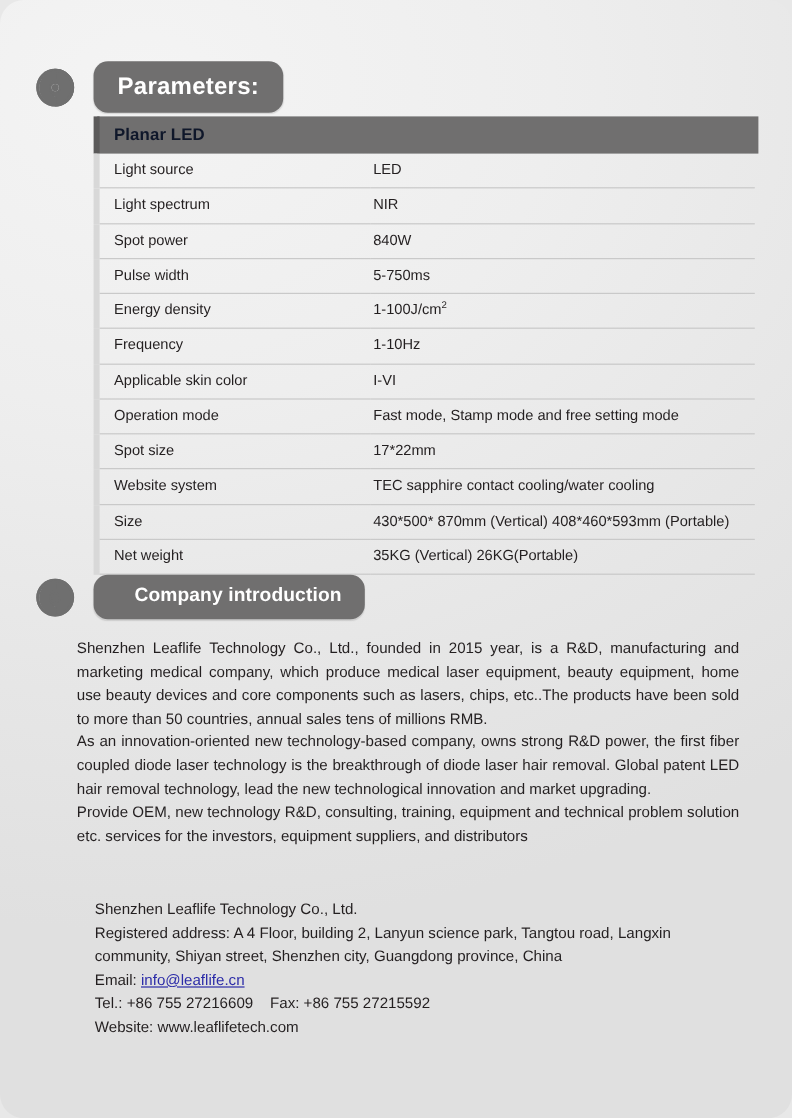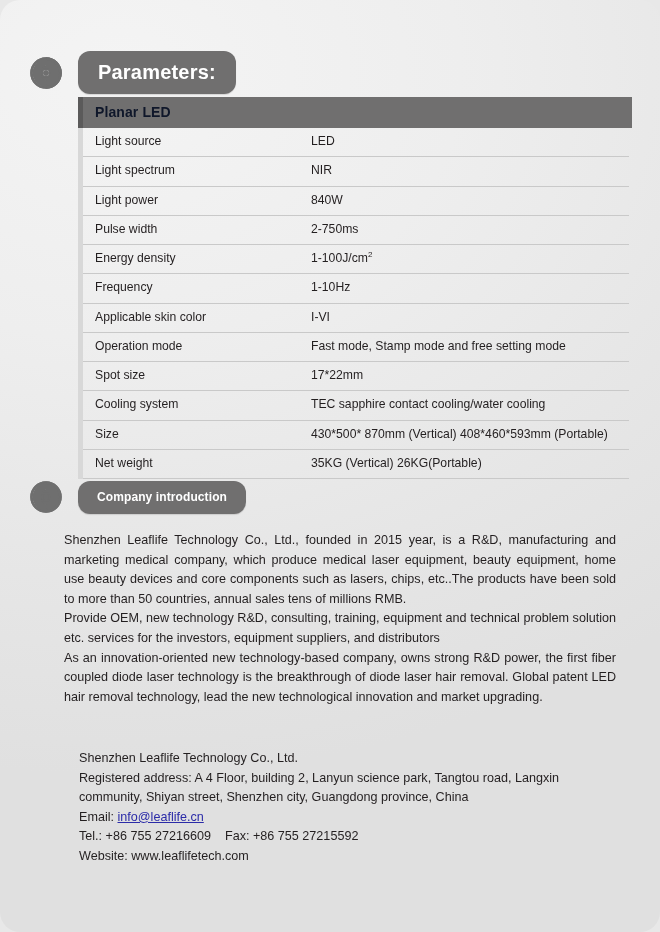--- a/index.html
+++ b/index.html
@@ -47,22 +47,22 @@
     line-height: 1;
     white-space: nowrap;
     box-shadow: 0 1px 1px rgba(0,0,0,.12);
   }
   .head-pill.p1 {
     font-size: 20px;
     padding: 11px 20px 12px 20px;
     letter-spacing: .2px;
   }
   .head-pill.p2 {
-    font-size: 12px;
-    padding: 10px 19px 11px 19px;
+    font-size: 16px;
+    padding: 10px 19px 11px 34px;
     letter-spacing: .1px;
   }
 
   #params-head { left: 28px; top: 51px; }
   #company-head { left: 28px; top: 479px; }
 
   
   .spec-table {
     position: absolute;
     left: 78px;
@@ -169,26 +169,26 @@
     <tbody id="spec-body">
         <tr class="spec-row">
           <td class="k">Light source</td>
           <td class="v">LED</td>
         </tr>
         <tr class="spec-row">
           <td class="k">Light spectrum</td>
           <td class="v">NIR</td>
         </tr>
         <tr class="spec-row">
-          <td class="k">Light power</td>
+          <td class="k">Spot power</td>
           <td class="v">840W</td>
         </tr>
         <tr class="spec-row">
           <td class="k">Pulse width</td>
-          <td class="v">2-750ms</td>
+          <td class="v">5-750ms</td>
         </tr>
         <tr class="spec-row">
           <td class="k">Energy density</td>
           <td class="v"><span>1-100J/cm</span><sup>2</sup></td>
         </tr>
         <tr class="spec-row">
           <td class="k">Frequency</td>
           <td class="v">1-10Hz</td>
         </tr>
         <tr class="spec-row">
@@ -197,21 +197,21 @@
         </tr>
         <tr class="spec-row">
           <td class="k">Operation mode</td>
           <td class="v">Fast mode, Stamp mode and free setting mode</td>
         </tr>
         <tr class="spec-row">
           <td class="k">Spot size</td>
           <td class="v">17*22mm</td>
         </tr>
         <tr class="spec-row">
-          <td class="k">Cooling system</td>
+          <td class="k">Website system</td>
           <td class="v">TEC sapphire contact cooling/water cooling</td>
         </tr>
         <tr class="spec-row">
           <td class="k">Size</td>
           <td class="v">430*500* 870mm (Vertical) 408*460*593mm (Portable)</td>
         </tr>
         <tr class="spec-row">
           <td class="k">Net weight</td>
           <td class="v">35KG (Vertical)   26KG(Portable)</td>
         </tr>
@@ -225,22 +225,22 @@
       <circle cx="18" cy="18" r="14.4" fill="none" stroke="#6f6f6f" stroke-width="2.6"></circle>
       <path d="M18.9 3.7 a14.3 14.3 0 0 0 0 28.6 l0 -6.9 a7.5 7.5 0 0 1 0 -14.8 Z" fill="#6f6f6f"></path>
       <circle cx="18" cy="18" r="4.6" fill="#6f6f6f"></circle>
       <circle cx="18" cy="18" r="3.0" fill="#6f6f6f"></circle>
     </svg>
     <span class="head-pill p2">Company introduction</span>
   </div>
 
   <div class="copy" id="intro-block">
       <p>Shenzhen Leaflife Technology Co., Ltd., founded in 2015 year, is a R&amp;D, manufacturing and marketing medical company, which produce medical laser equipment, beauty equipment, home use beauty devices and core components such as lasers, chips, etc..The products have been sold to more than 50 countries, annual sales tens of millions RMB.</p>
+      <p>As an innovation-oriented new technology-based company, owns strong R&amp;D power, the first fiber coupled diode laser technology is the breakthrough of diode laser hair removal. Global patent LED hair removal technology, lead the new technological innovation and market upgrading.</p>
       <p>Provide OEM, new technology R&amp;D, consulting, training, equipment and technical problem solution etc. services for the investors, equipment suppliers, and distributors</p>
-      <p>As an innovation-oriented new technology-based company, owns strong R&amp;D power, the first fiber coupled diode laser technology is the breakthrough of diode laser hair removal. Global patent LED hair removal technology, lead the new technological innovation and market upgrading.</p>
     </div>
 
   <div id="contact-block">
     <div>Shenzhen Leaflife Technology Co., Ltd.</div>
     <div>Registered address: A 4 Floor, building 2, Lanyun science park, Tangtou road, Langxin</div>
     <div>community, Shiyan street, Shenzhen city, Guangdong province, China</div>
     <div><span>Email: </span><a class="mail-link" href="#">info@leaflife.cn</a></div>
     <div>Tel.: +86 755 27216609    Fax: +86 755 27215592</div>
     <div>Website: www.leaflifetech.com</div>
   </div>

